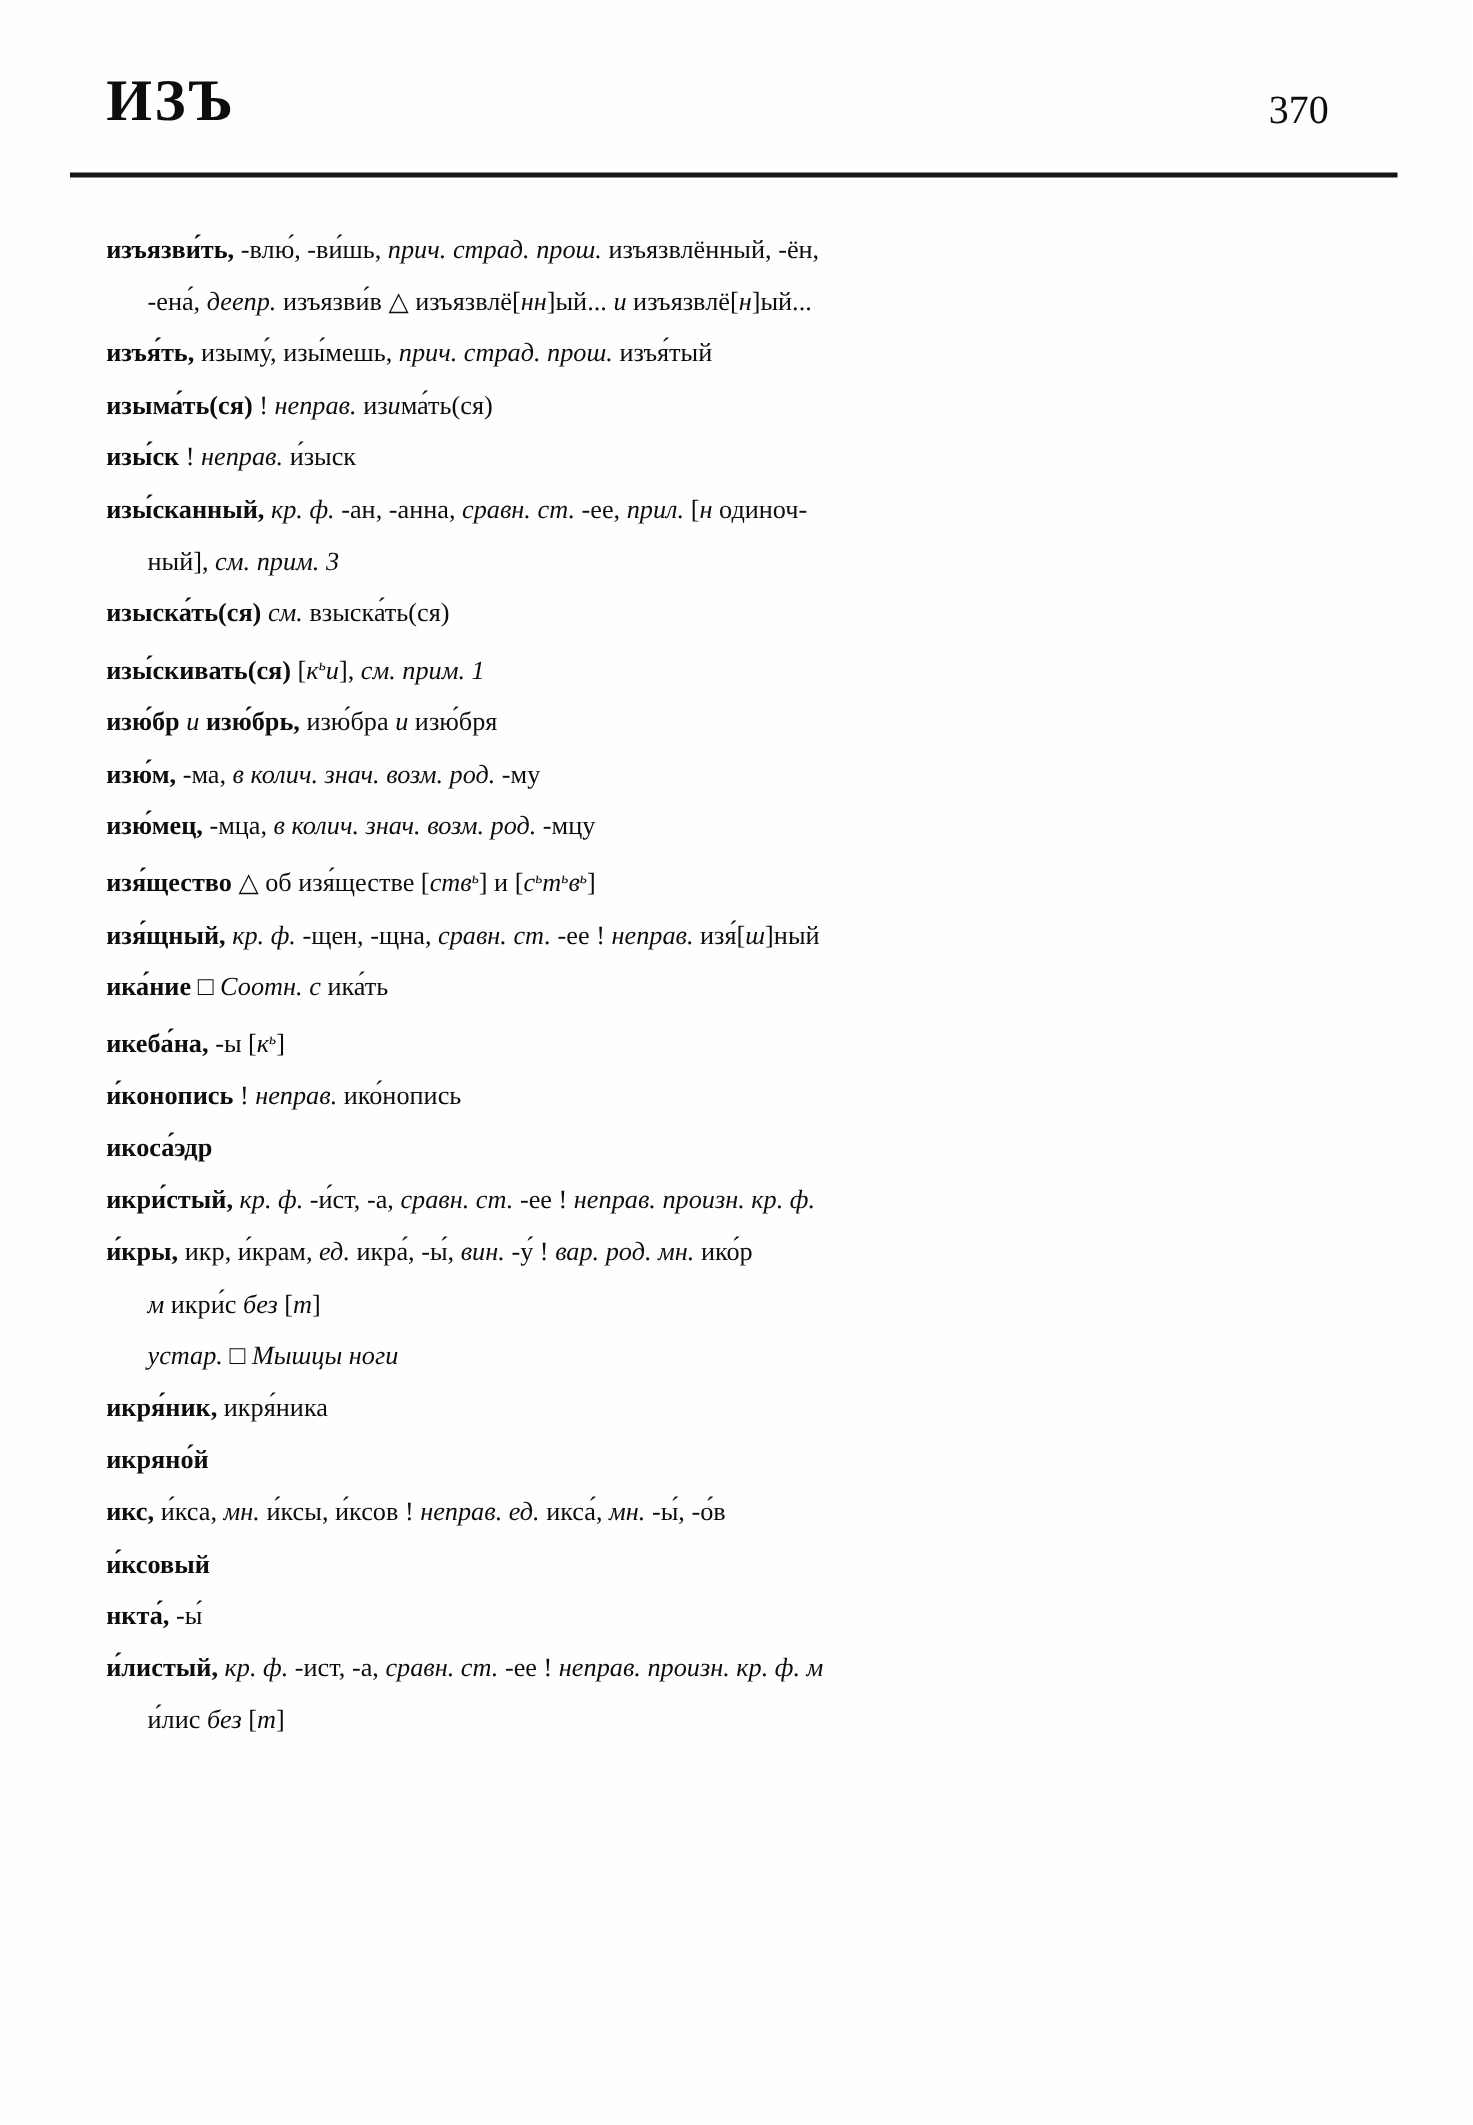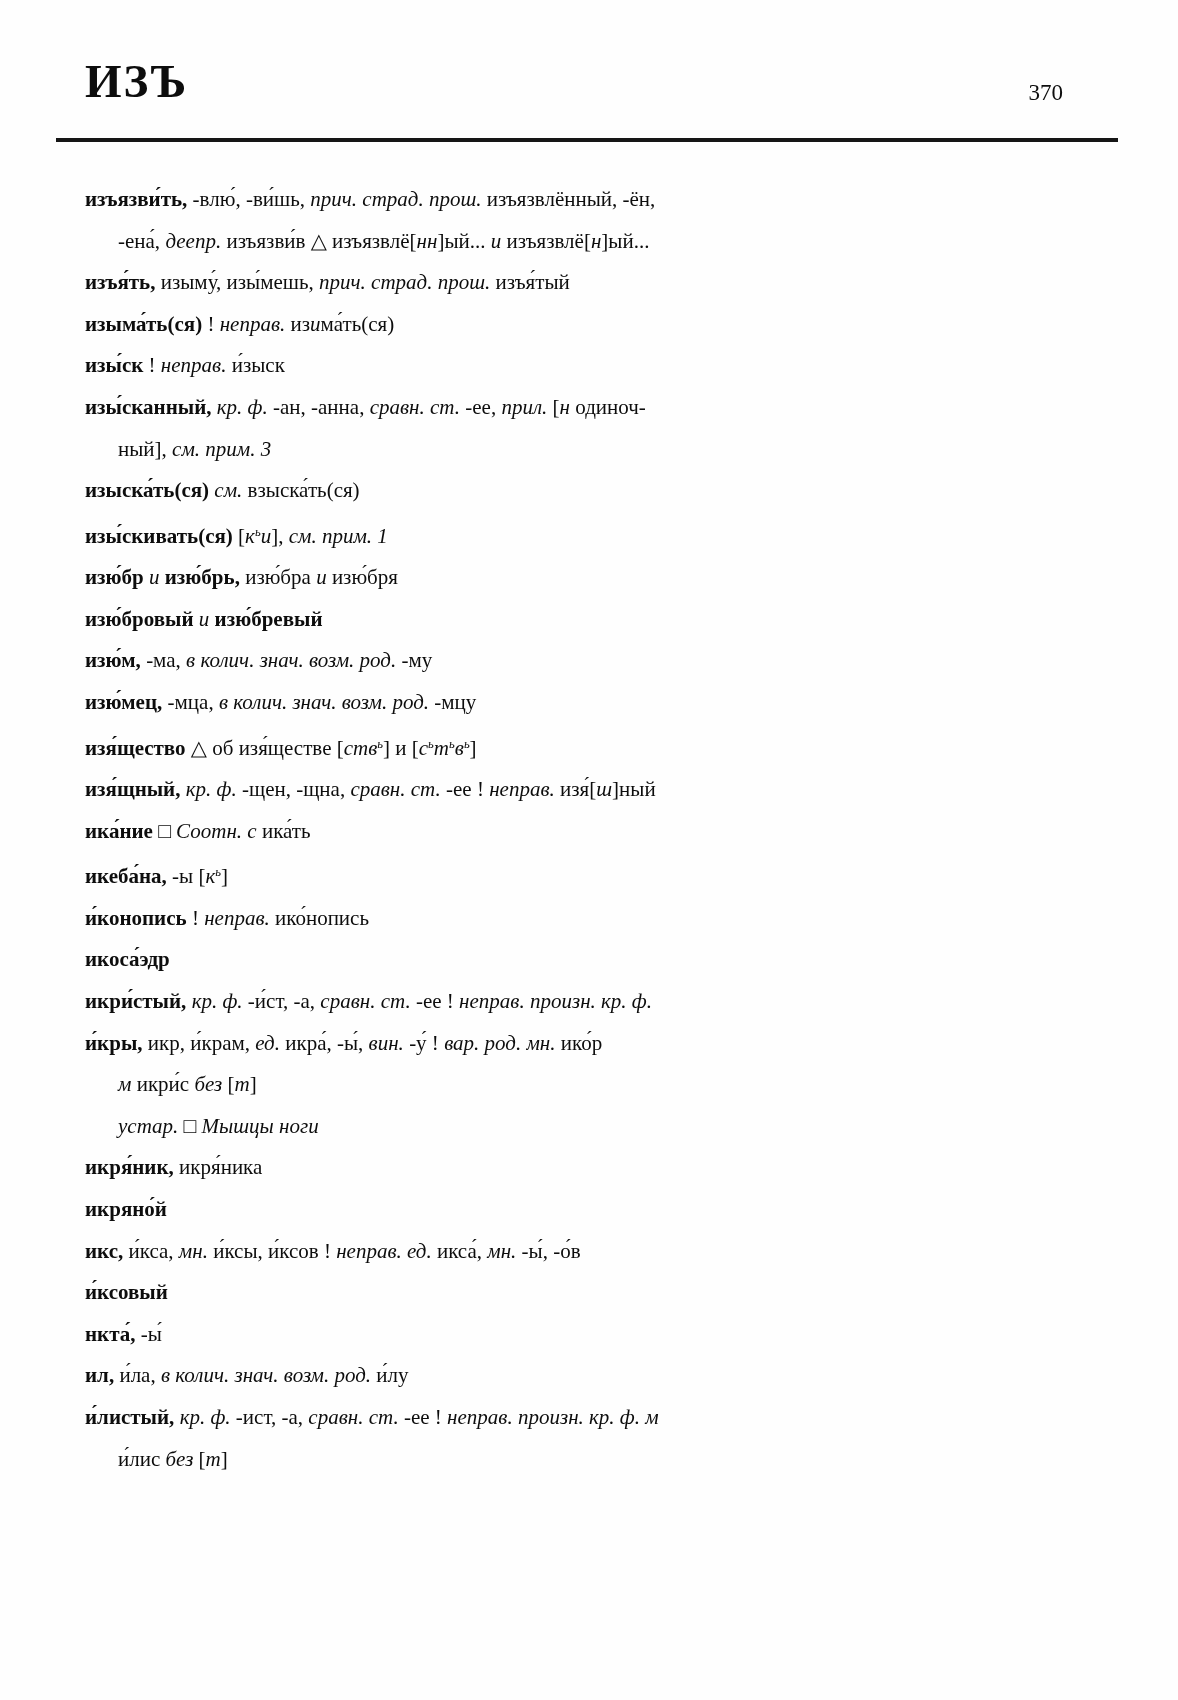--- a/index.html
+++ b/index.html
@@ -25,21 +25,21 @@
     justify-content: space-between;
     align-items: flex-end;
   }
   .section-label {
     font-weight: 700;
     font-size: 47px;
     line-height: 1;
     letter-spacing: 2px;
   }
   .page-number {
-    font-size: 23px;
+    font-size: 32px;
     line-height: 1.1;
     text-align: right;
   }
   .header-rule {
     position: absolute;
     top: 138px;
     left: 56px;
     width: 1062px;
     height: 0;
     border-top: 4px solid #161616;
@@ -81,35 +81,33 @@
       <div class="entry-line"><span class="run-bold">изъязви́ть,</span><span class="run-roman"> -влю́, -ви́шь, </span><span class="run-italic">прич. страд. прош. </span><span class="run-roman">изъязвлённый, -ён,</span></div>
       <div class="entry-line indent"><span class="run-roman">-ена́, </span><span class="run-italic">деепр. </span><span class="run-roman">изъязви́в △ изъязвлё[</span><span class="run-italic">нн</span><span class="run-roman">]ый... </span><span class="run-italic">и </span><span class="run-roman">изъязвлё[</span><span class="run-italic">н</span><span class="run-roman">]ый...</span></div>
       <div class="entry-line"><span class="run-bold">изъя́ть,</span><span class="run-roman"> изыму́, изы́мешь, </span><span class="run-italic">прич. страд. прош. </span><span class="run-roman">изъя́тый</span></div>
       <div class="entry-line"><span class="run-bold">изыма́ть(ся)</span><span class="run-roman"> ! </span><span class="run-italic">неправ. </span><span class="run-roman">из</span><span class="run-italic">и</span><span class="run-roman">ма́ть(ся)</span></div>
       <div class="entry-line"><span class="run-bold">изы́ск</span><span class="run-roman"> ! </span><span class="run-italic">неправ. </span><span class="run-roman">и́зыск</span></div>
       <div class="entry-line"><span class="run-bold">изы́сканный,</span><span class="run-roman"> </span><span class="run-italic">кр. ф. </span><span class="run-roman">-ан, -анна, </span><span class="run-italic">сравн. ст. </span><span class="run-roman">-ее, </span><span class="run-italic">прил. </span><span class="run-roman">[</span><span class="run-italic">н </span><span class="run-roman">одиноч-</span></div>
       <div class="entry-line indent"><span class="run-roman">ный], </span><span class="run-italic">см. прим. 3</span></div>
       <div class="entry-line"><span class="run-bold">изыска́ть(ся)</span><span class="run-roman"> </span><span class="run-italic">см. </span><span class="run-roman">взыска́ть(ся)</span></div>
       <div class="entry-line"><span class="run-bold">изы́скивать(ся)</span><span class="run-roman"> [</span><span class="run-italic">к</span><span class="run-sup">ь</span><span class="run-italic">и</span><span class="run-roman">], </span><span class="run-italic">см. прим. 1</span></div>
       <div class="entry-line"><span class="run-bold">изю́бр</span><span class="run-roman"> </span><span class="run-italic">и </span><span class="run-bold">изю́брь,</span><span class="run-roman"> изю́бра </span><span class="run-italic">и </span><span class="run-roman">изю́бря</span></div>
-      <div class="entry-line"><span class="run-bold">изю́бровый</span><span class="run-roman"> </span><span class="run-italic">и </span><span class="run-bold">изю́бревый</span></div>
       <div class="entry-line"><span class="run-bold">изю́м,</span><span class="run-roman"> -ма, </span><span class="run-italic">в колич. знач. возм. род. </span><span class="run-roman">-му</span></div>
       <div class="entry-line"><span class="run-bold">изю́мец,</span><span class="run-roman"> -мца, </span><span class="run-italic">в колич. знач. возм. род. </span><span class="run-roman">-мцу</span></div>
       <div class="entry-line"><span class="run-bold">изя́щество</span><span class="run-roman"> △ об изя́ществе [</span><span class="run-italic">ств</span><span class="run-sup">ь</span><span class="run-roman">] и [</span><span class="run-italic">с</span><span class="run-sup">ь</span><span class="run-italic">т</span><span class="run-sup">ь</span><span class="run-italic">в</span><span class="run-sup">ь</span><span class="run-roman">]</span></div>
       <div class="entry-line"><span class="run-bold">изя́щный,</span><span class="run-roman"> </span><span class="run-italic">кр. ф. </span><span class="run-roman">-щен, -щна, </span><span class="run-italic">сравн. ст. </span><span class="run-roman">-ее ! </span><span class="run-italic">неправ. </span><span class="run-roman">изя́[</span><span class="run-italic">ш</span><span class="run-roman">]ный</span></div>
       <div class="entry-line"><span class="run-bold">ика́ние</span><span class="run-roman"> □ </span><span class="run-italic">Соотн. с </span><span class="run-roman">ика́ть</span></div>
       <div class="entry-line"><span class="run-bold">икеба́на,</span><span class="run-roman"> -ы [</span><span class="run-italic">к</span><span class="run-sup">ь</span><span class="run-roman">]</span></div>
       <div class="entry-line"><span class="run-bold">и́конопись</span><span class="run-roman"> ! </span><span class="run-italic">неправ. </span><span class="run-roman">ико́нопись</span></div>
       <div class="entry-line"><span class="run-bold">икоса́эдр</span></div>
       <div class="entry-line"><span class="run-bold">икри́стый,</span><span class="run-roman"> </span><span class="run-italic">кр. ф. </span><span class="run-roman">-и́ст, -а, </span><span class="run-italic">сравн. ст. </span><span class="run-roman">-ее ! </span><span class="run-italic">неправ. произн. кр. ф.</span></div>
       <div class="entry-line"><span class="run-bold">и́кры,</span><span class="run-roman"> икр, и́крам, </span><span class="run-italic">ед. </span><span class="run-roman">икра́, -ы́, </span><span class="run-italic">вин. </span><span class="run-roman">-у́ ! </span><span class="run-italic">вар. род. мн. </span><span class="run-roman">ико́р</span></div>
       <div class="entry-line indent"><span class="run-italic">м </span><span class="run-roman">икри́с </span><span class="run-italic">без </span><span class="run-roman">[</span><span class="run-italic">т</span><span class="run-roman">]</span></div>
       <div class="entry-line indent"><span class="run-italic">устар. </span><span class="run-roman">□ </span><span class="run-italic">Мышцы ноги</span></div>
       <div class="entry-line"><span class="run-bold">икря́ник,</span><span class="run-roman"> икря́ника</span></div>
       <div class="entry-line"><span class="run-bold">икряно́й</span></div>
       <div class="entry-line"><span class="run-bold">икс,</span><span class="run-roman"> и́кса, </span><span class="run-italic">мн. </span><span class="run-roman">и́ксы, и́ксов ! </span><span class="run-italic">неправ. ед. </span><span class="run-roman">икса́, </span><span class="run-italic">мн. </span><span class="run-roman">-ы́, -о́в</span></div>
       <div class="entry-line"><span class="run-bold">и́ксовый</span></div>
       <div class="entry-line"><span class="run-bold">нкта́,</span><span class="run-roman"> -ы́</span></div>
-      <div class="entry-line"><span class="run-bold">ил,</span><span class="run-roman"> и́ла, </span><span class="run-italic">в колич. знач. возм. род. </span><span class="run-roman">и́лу</span></div>
       <div class="entry-line"><span class="run-bold">и́листый,</span><span class="run-roman"> </span><span class="run-italic">кр. ф. </span><span class="run-roman">-ист, -а, </span><span class="run-italic">сравн. ст. </span><span class="run-roman">-ее ! </span><span class="run-italic">неправ. произн. кр. ф. м</span></div>
       <div class="entry-line indent"><span class="run-roman">и́лис </span><span class="run-italic">без </span><span class="run-roman">[</span><span class="run-italic">т</span><span class="run-roman">]</span></div>
     </div>
 </div>
 
 </body></html>

